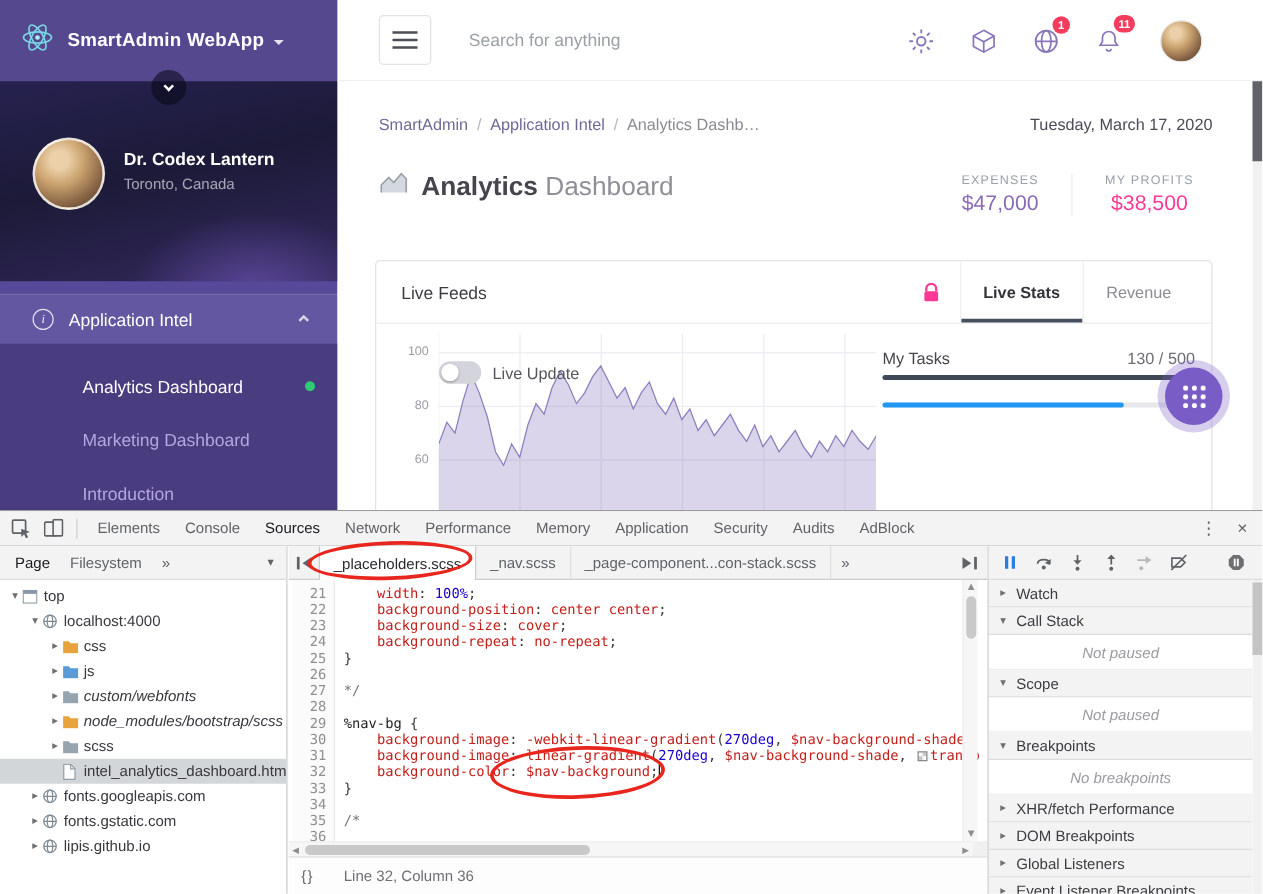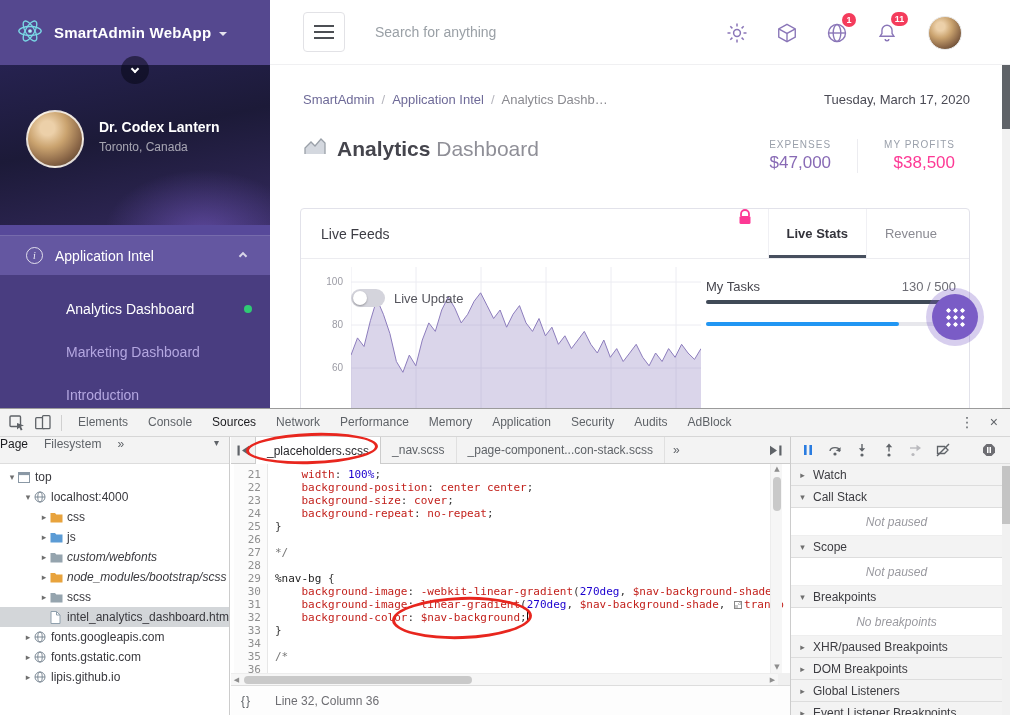--- a/index.html
+++ b/index.html
@@ -52,28 +52,28 @@
 #main{position:absolute;left:270px;top:65px;width:740px;height:343px;background:#fff}
 #crumbs{position:absolute;left:33px;top:27px;font-size:13px;color:#6e6a98;display:flex;gap:7px}
 #crumbs .sep{color:#b5b5bd}
 #crumbs .crumb{cursor:pointer}
 #crumbs .crumb.last{color:#8a8a90;cursor:default}
 #page-date{position:absolute;right:40px;top:27px;font-size:13px;color:#4b4b55}
 #title-row{position:absolute;left:33px;top:72px;display:flex;align-items:center;gap:10px}
 #title-row h1{font-size:21px;font-weight:bold;color:#45454d}
 #title-row h1 .light{font-weight:normal;color:#8f8f97}
 #kpis{position:absolute;right:55px;top:74px;display:flex}
-.kpi{text-align:right;padding-left:26px;margin-left:26px;border-left:1px solid #ececf0}
+.kpi{text-align:center;padding-left:26px;margin-left:26px;border-left:1px solid #ececf0}
 .kpi:first-child{border-left:none;margin-left:0;padding-left:0}
 .kl{font-size:10px;letter-spacing:1px;color:#9aa0ab}
 .kv{font-size:17px;margin-top:3px}
 #panel{position:absolute;left:30px;top:143px;width:670px;height:230px;background:#fff;border:1px solid #e2e2ea;border-radius:4px;overflow:hidden}
 #panel-head{position:relative;height:50px;border-bottom:1px solid #ececf0;display:flex;align-items:center}
 #panel-title{font-size:14px;color:#3c3c44;margin-left:20px}
-#panel-right{margin-left:auto;display:flex;align-items:flex-start;height:100%}
+#panel-right{margin-left:auto;display:flex;align-items:center;height:100%}
 #lock{display:flex;align-items:center;margin-right:16px}
 #ptabs{display:flex;height:100%;margin-right:14px}
 .ptab{height:100%;display:flex;align-items:center;padding:0 18px;font-size:13px;color:#8a8a92;border-left:1px solid #f0f0f4;cursor:pointer}
 .ptab.active{color:#33333b;font-weight:bold;box-shadow:inset 0 -3px 0 #474f5e}
 #chart-wrap{position:absolute;left:20px;top:50px;width:390px;height:180px}
 .tick{position:absolute;left:0;width:22px;text-align:right;font-size:10px;color:#9b9ba4}
 #toggle-row{position:absolute;left:30px;top:30px;display:flex;align-items:center;gap:9px;z-index:2}
 #toggle{width:34px;height:18px;border-radius:9px;background:#d4d4dc;position:relative;display:inline-block;cursor:pointer}
 #toggle i{position:absolute;left:2px;top:2px;width:14px;height:14px;border-radius:50%;background:#fff;box-shadow:0 1px 2px rgba(0,0,0,.3)}
 #toggle-label{font-size:13px;color:#55555d}
@@ -96,21 +96,21 @@
 #ic-inspect{margin-left:9px;display:flex;cursor:pointer}
 #ic-device{margin-left:10px;display:flex;cursor:pointer}
 .vsep{width:1px;height:16px;background:#d0d0d0;margin:0 6px 0 10px}
 .dtab{padding:0 10px;line-height:27px;color:#5f6368;cursor:pointer;white-space:nowrap}
 .dtab.active{color:#1b1b1f}
 #dt-kebab{position:absolute;right:30px;top:0;line-height:27px;color:#5f6368;font-size:14px;cursor:pointer;padding:0 6px}
 #dt-close{position:absolute;right:6px;top:0;line-height:27px;color:#5f6368;font-size:14px;cursor:pointer;padding:0 6px}
 
 
 #dt-left{position:absolute;left:0;top:28px;width:230px;height:279px;border-right:1px solid #ccc;background:#fff}
-#nav-tabs{height:27px;background:#f3f3f3;border-bottom:1px solid #ddd;display:flex;padding-left:0;gap:16px}
+#nav-tabs{height:27px;background:#f3f3f3;border-bottom:1px solid #ddd;display:flex;align-items:center;padding-left:12px;gap:16px}
 .ntab{color:#5f6368;cursor:pointer}
 .ntab.active{color:#1b1b1f}
 .novf{color:#5f6368;cursor:pointer}
 #nav-caret{margin-left:auto;margin-right:10px;color:#5f6368;font-size:10px;cursor:pointer;font-family:"DejaVu Sans",sans-serif}
 #tree{position:absolute;left:0;top:27px;right:0;bottom:0;overflow:hidden;padding-top:3px}
 .trow{height:20px;display:flex;align-items:center;cursor:pointer;white-space:nowrap}
 .trow.sel{background:#d3d6d9}
 .tri{width:12px;font-size:9px;color:#6f6f6f;text-align:center;flex:none;font-family:"DejaVu Sans",sans-serif}
 .ticon{width:17px;display:flex;flex:none}
 .tlabel{color:#38383d}
@@ -635,21 +635,21 @@
             <span class="sec-label">Scope</span>
           </div>
           <div class="sec-c">Not paused</div>
           <div class="sec-h">
             <span class="tri">▾</span>
             <span class="sec-label">Breakpoints</span>
           </div>
           <div class="sec-c">No breakpoints</div>
           <div class="sec-h">
             <span class="tri">▸</span>
-            <span class="sec-label">XHR/paused Breakpoints</span>
+            <span class="sec-label">XHR/fetch Performance</span>
           </div>
           <div class="sec-h">
             <span class="tri">▸</span>
             <span class="sec-label">DOM Breakpoints</span>
           </div>
           <div class="sec-h">
             <span class="tri">▸</span>
             <span class="sec-label">Global Listeners</span>
           </div>
           <div class="sec-h">

